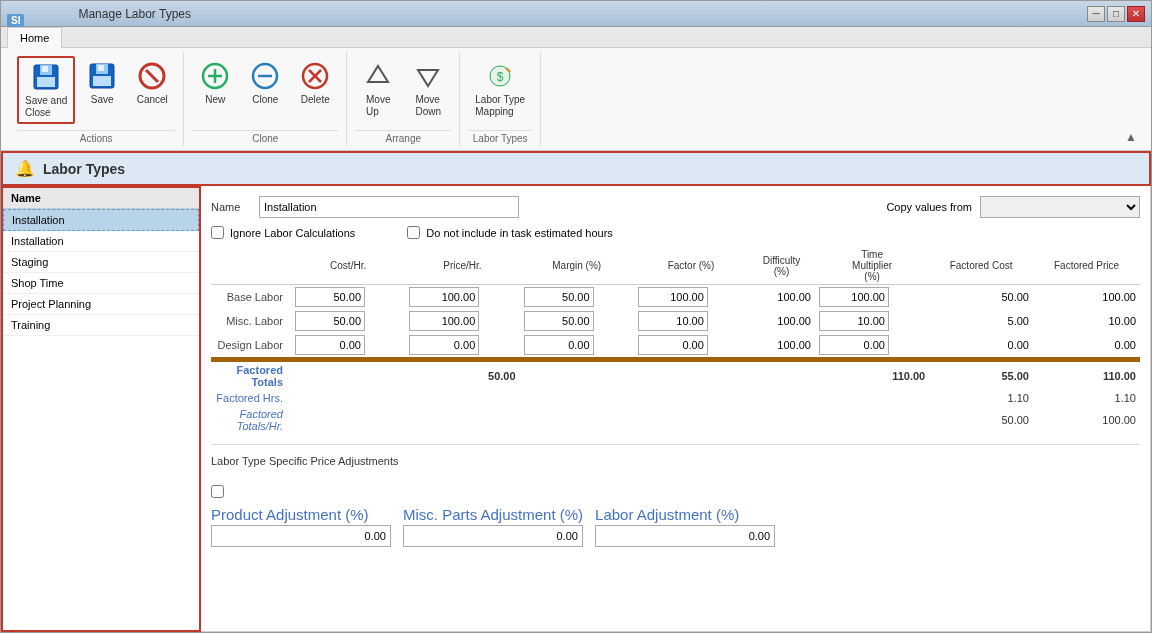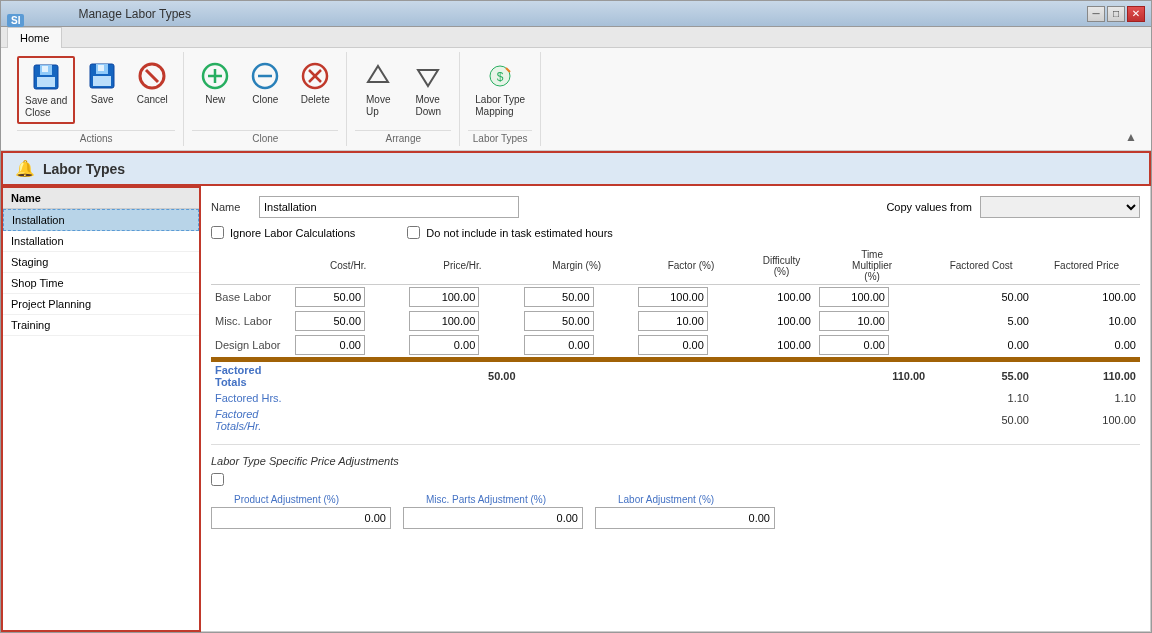--- a/index.html
+++ b/index.html
@@ -61,33 +61,33 @@
     .copy-select { border: 1px solid #aaa; padding: 2px 4px; font-size: 11px; height: 22px; width: 160px; }
     
     .checkbox-row { display: flex; align-items: center; gap: 6px; margin-bottom: 8px; }
     .checkbox-row label { font-size: 11px; }
     
     
     .labor-table-container { margin-top: 8px; }
     .labor-table { width: 100%; border-collapse: collapse; }
     .labor-table th { text-align: center; font-size: 10px; padding: 2px 4px; color: #333; font-weight: normal; border-bottom: 1px solid #ccc; }
     .labor-table td { padding: 2px 4px; font-size: 11px; }
-    .labor-table td:first-child { text-align: left; color: #4a4a4a; padding-right: 8px; font-size: 11px; width: 80px; margin-top: 20px; }
+    .labor-table td:first-child { text-align: right; color: #4a4a4a; padding-right: 8px; font-size: 11px; width: 80px; margin-top: 20px; }
     .labor-table input[type="text"] { border: 1px solid #aaa; padding: 1px 3px; font-size: 11px; width: 70px; text-align: right; height: 20px; }
     .labor-table .read-only-val { text-align: right; font-size: 11px; padding: 2px 4px; }
     .labor-table tr.totals-row td { border-top: 5px solid #a16207; font-weight: bold; }
     .labor-table tr.factored-row td { color: #4472c4; }
     
     .section-divider { border: none; border-top: 1px solid #ddd; margin: 10px 0; }
     
-    .subsection-label { font-size: 11px; color: #333; margin-bottom: 6px; font-weight: normal; font-style: italic; }
+    .subsection-label { font-size: 11px; color: #333; margin-bottom: 18px; font-weight: normal; }
     
     .adjustment-row { display: flex; gap: 12px; align-items: center; margin-top: 6px; }
     .adjustment-col { display: flex; flex-direction: column; gap: 2px; }
-    .adjustment-col label { font-size: 10px; color: #4472c4; margin-left: 23px; }
+    .adjustment-col label { font-size: 15px; color: #4472c4; }
     .adjustment-col input { border: 1px solid #aaa; padding: 2px 4px; font-size: 11px; height: 22px; width: 180px; text-align: right; }
     
     .red-border { border: 2px solid #c0392b !important; }
   </style>
 </head>
 <body>
 
 <div class="window">
 
   <div class="title-bar">

